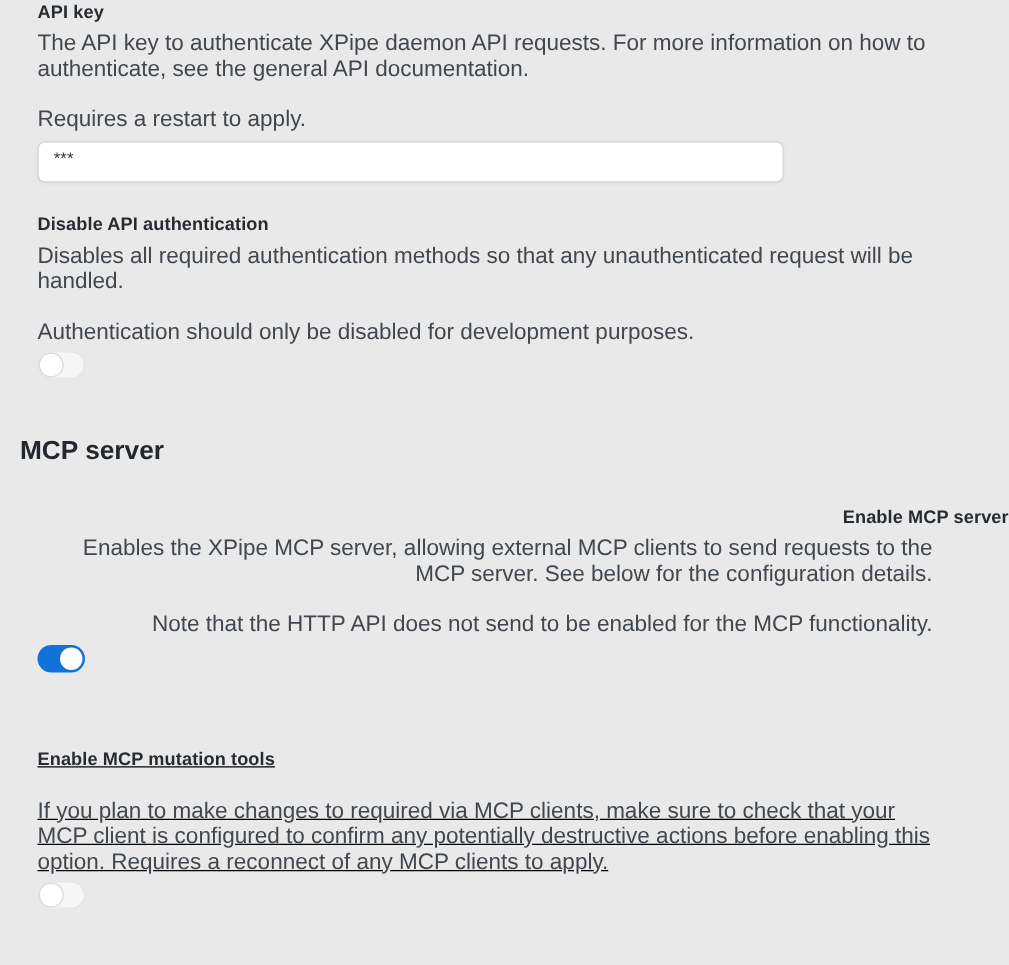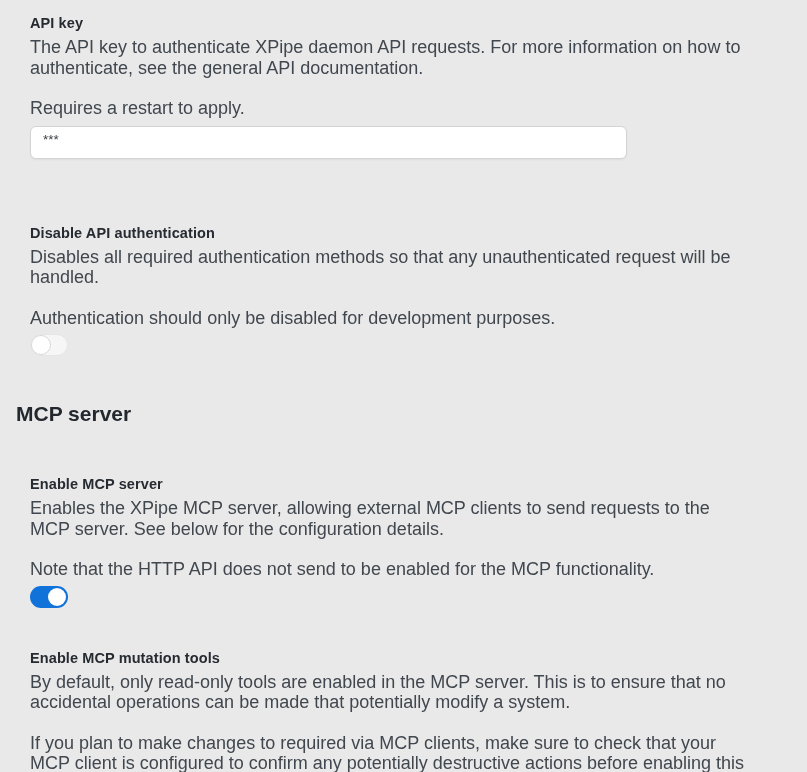--- a/index.html
+++ b/index.html
@@ -7,21 +7,20 @@
     padding: 0;
   }
   body {
     width: 807px;
     height: 772px;
     background: #e9e9e9;
     font-family: "Liberation Sans", sans-serif;
     overflow: hidden;
   }
   .page {
-    padding-top: 13px;
     box-sizing: border-box;
     width: 807px;
     height: 656px;
   }
   .setting-item {
     margin: 0;
   }
   .item-title {
     font-size: 14.5px;
     font-weight: 700;
@@ -57,27 +56,29 @@
     outline: none;
   }
   .section-header {
     font-size: 21px;
     font-weight: 700;
     color: #23282e;
     line-height: 26px;
     margin: 45px 0 0 16px;
   }
   .gap-after-input {
-    margin-top: 64px;
+    margin-top: 24px;
   }
   .gap-after-toggle {
-    margin-top: 40px;
+    margin-top: 60px;
+    text-decoration: underline;
   }
   .gap-after-header {
-    margin-top: 47px;
+    margin-top: 30px;
+    text-align: right;
   }
   .toggle {
     position: relative;
     width: 38px;
     height: 22px;
     border-radius: 11px;
     margin: 6px 0 0 30px;
     box-sizing: border-box;
     cursor: pointer;
   }
@@ -136,20 +137,19 @@
     <h3 class="item-title">Enable MCP server</h3>
     <p class="desc">Enables the XPipe MCP server, allowing external MCP clients to send requests to the MCP server. See below for the configuration details.</p>
     <p class="note">Note that the HTTP API does not send to be enabled for the MCP functionality.</p>
     <div class="toggle on" role="switch" aria-checked="true">
       <div class="thumb"></div>
     </div>
   </section>
 
   <section class="setting-item gap-after-toggle">
     <h3 class="item-title">Enable MCP mutation tools</h3>
-    <p class="desc">By default, only read-only tools are enabled in the MCP server. This is to ensure that no accidental operations can be made that potentially modify a system.</p>
     <p class="note">If you plan to make changes to required via MCP clients, make sure to check that your MCP client is configured to confirm any potentially destructive actions before enabling this option. Requires a reconnect of any MCP clients to apply.</p>
     <div class="toggle off" role="switch" aria-checked="false">
       <div class="thumb"></div>
     </div>
   </section>
 
 </div>
 
 </body></html>

